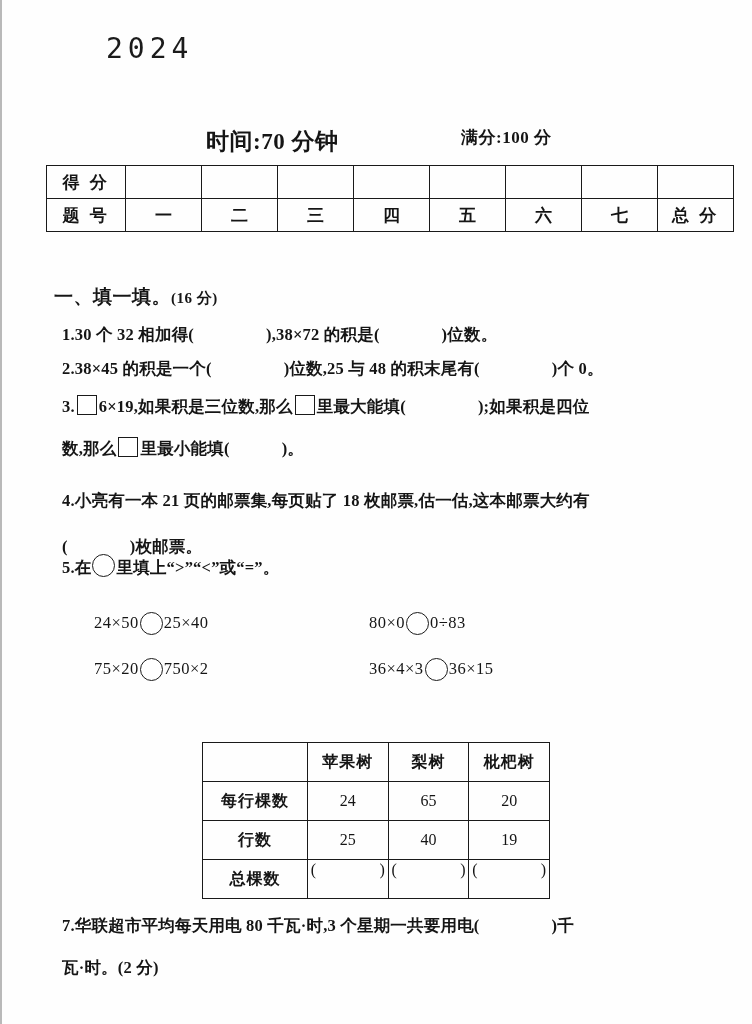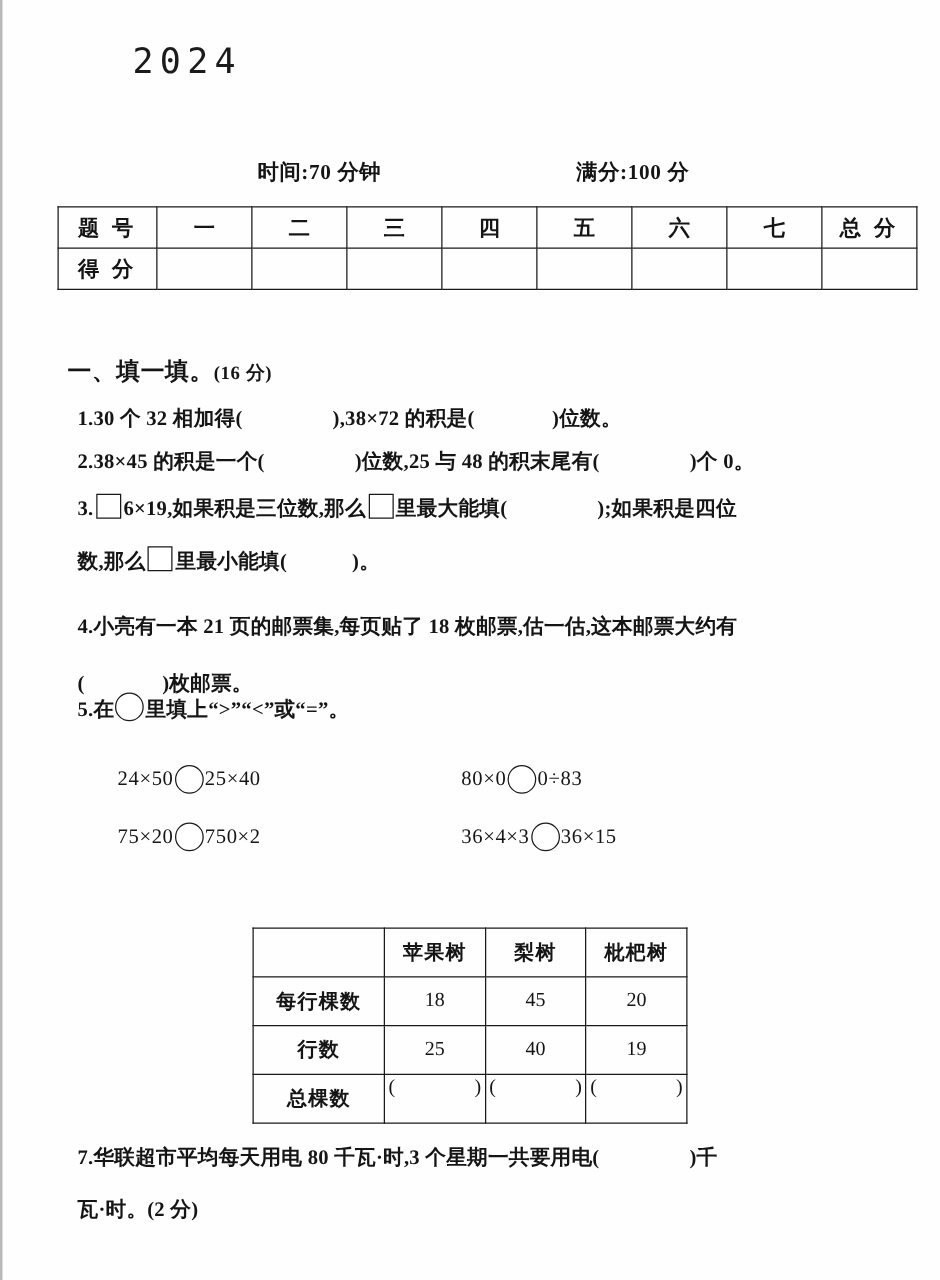--- a/index.html
+++ b/index.html
@@ -42,21 +42,21 @@
     position: absolute;
     left: 44px;
     top: 126px;
     width: 688px;
     height: 26px;
   }
   .meta-time {
     position: absolute;
     left: 160px;
     top: 0;
-    font-size: 17px;
+    font-size: 23px;
     font-weight: 700;
     letter-spacing: .5px;
   }
   .meta-total {
     position: absolute;
     left: 415px;
     top: 0;
     font-size: 17px;
     font-weight: 700;
     letter-spacing: .5px;
@@ -220,40 +220,40 @@
   <div class="year">2024</div>
 
   <div class="meta-row">
     <div class="meta-time">时间:70 分钟</div>
     <div class="meta-total">满分:100 分</div>
   </div>
 
   <table class="score-table">
     <tbody>
         <tr>
+      <td class="lbl">得 分</td>
+      <td></td>
+      <td></td>
+      <td></td>
+      <td></td>
+      <td></td>
+      <td></td>
+      <td></td>
+      <td></td>
+    </tr>
+    <tr>
       <td class="lbl">题 号</td>
       <td class="num">一</td>
       <td class="num">二</td>
       <td class="num">三</td>
       <td class="num">四</td>
       <td class="num">五</td>
       <td class="num">六</td>
       <td class="num">七</td>
       <td>总 分</td>
-    </tr>
-    <tr>
-      <td class="lbl">得 分</td>
-      <td></td>
-      <td></td>
-      <td></td>
-      <td></td>
-      <td></td>
-      <td></td>
-      <td></td>
-      <td></td>
     </tr>
   </tbody>
     </table>
 
   <div class="sec-head">
     <span>一、填一填。</span><span class="score">(16 分)</span>
   </div>
 
   <div class="q" id="q1">
     <span class="n">1.</span><span>30 个 32 相加得(</span><span class="gap-lg"></span><span>),38×72 的积是(</span><span class="gap-md"></span><span>)位数。</span>
@@ -308,22 +308,22 @@
   <table class="fruit-table">
     <tbody>
         <tr>
       <td class="rowlbl"></td>
       <td>苹果树</td>
       <td>梨树</td>
       <td>枇杷树</td>
     </tr>
     <tr>
       <td class="rowlbl">每行棵数</td>
-      <td class="val">18</td>
-      <td class="val">45</td>
+      <td class="val">24</td>
+      <td class="val">65</td>
       <td class="val">20</td>
     </tr>
     <tr>
       <td class="rowlbl">行数</td>
       <td class="val">25</td>
       <td class="val">40</td>
       <td class="val">19</td>
     </tr>
     <tr>
       <td class="rowlbl">总棵数</td>

